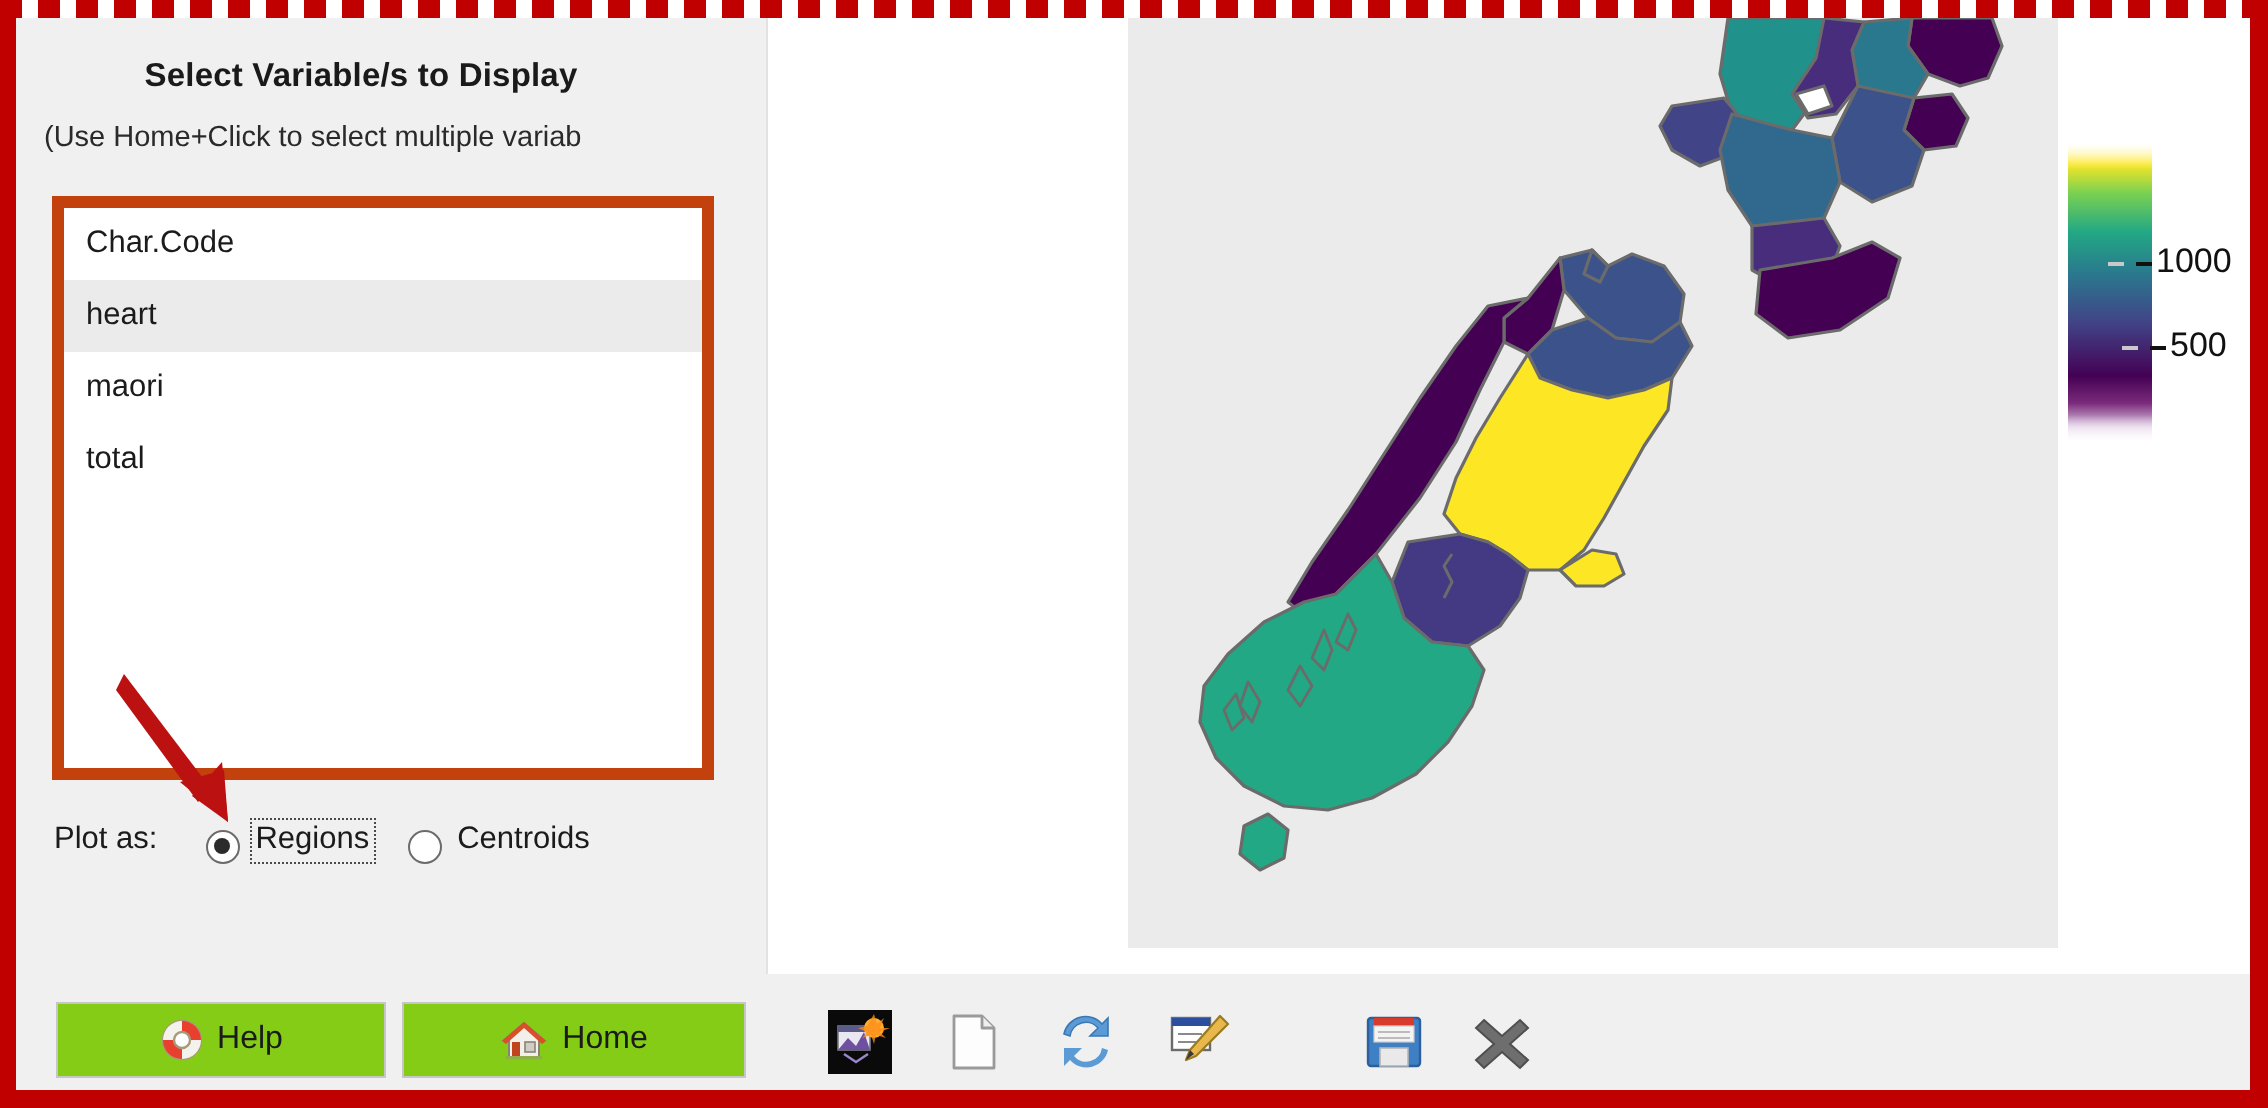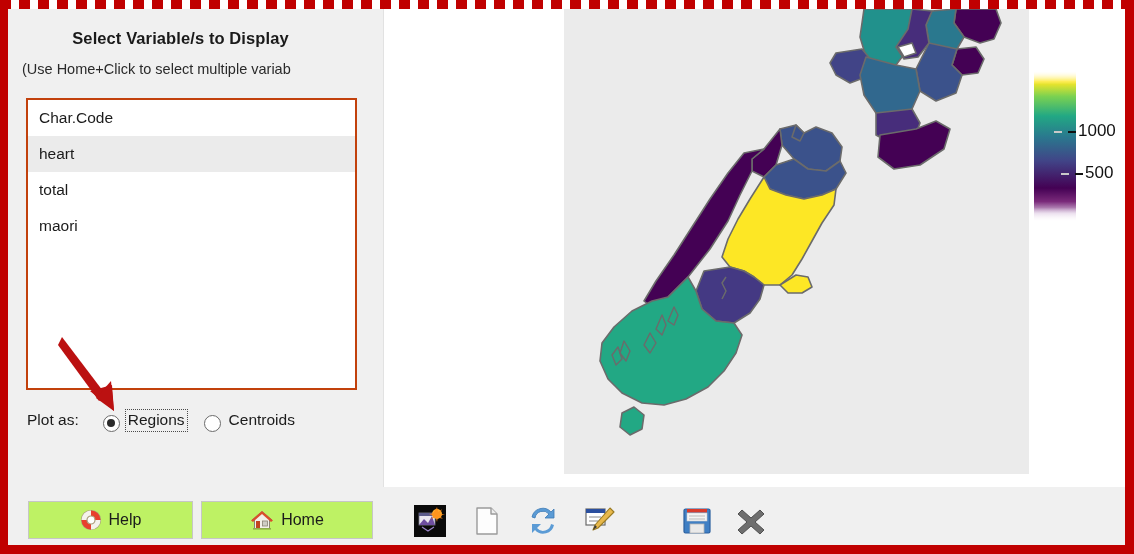--- a/index.html
+++ b/index.html
@@ -90,21 +90,21 @@
     color: #2a2a2a;
   }
 
   
   .listbox {
     position: absolute;
     top: 89px; left: 18px;
     width: 331px;
     height: 292px;
     background: #ffffff;
-    border: 2px solid #c2410c;
+    border: 6px solid #c2410c;
     box-sizing: border-box;
     overflow: hidden;
   }
   .list-item {
     height: 36px;
     line-height: 36px;
     padding-left: 11px;
     font-size: 15.5px;
     color: #1b1b1b;
     box-sizing: border-box;
@@ -256,21 +256,21 @@
     left: 0;
     top: 478px;
     width: 1117px;
     height: 58px;
     background: #f0f0f0;
   }
   .btn {
     position: absolute;
     top: 14px;
     height: 38px;
-    background: #bef264;
+    background: #84cc16;
     border: 1px solid #c6c6c6;
     box-sizing: border-box;
     display: flex;
     align-items: center;
     justify-content: center;
     font-size: 16px;
     color: #1b1b1b;
     cursor: pointer;
   }
   .btn .lbl { margin-left: 7px; }
@@ -301,22 +301,22 @@
 
     <div class="left-panel">
 
       <div class="panel-title">Select Variable/s to Display</div>
 
       <div class="panel-subtitle">(Use Home+Click to select multiple variab</div>
 
       <div class="listbox">
         <div class="list-item">Char.Code</div>
         <div class="list-item stripe">heart</div>
+        <div class="list-item">maori</div>
         <div class="list-item">total</div>
-        <div class="list-item">maori</div>
       </div>
 
       <svg class="arrow" viewBox="0 0 80 90">
         <g fill="#bb1111">
           <path d="M6 4 L50 62 L43 68 L2 12 Z"></path>
           <path d="M58 78 L34 58 L56 52 Z"></path>
           <path d="M58 78 L55 48 L40 65 Z"></path>
         </g>
       </svg>
 

